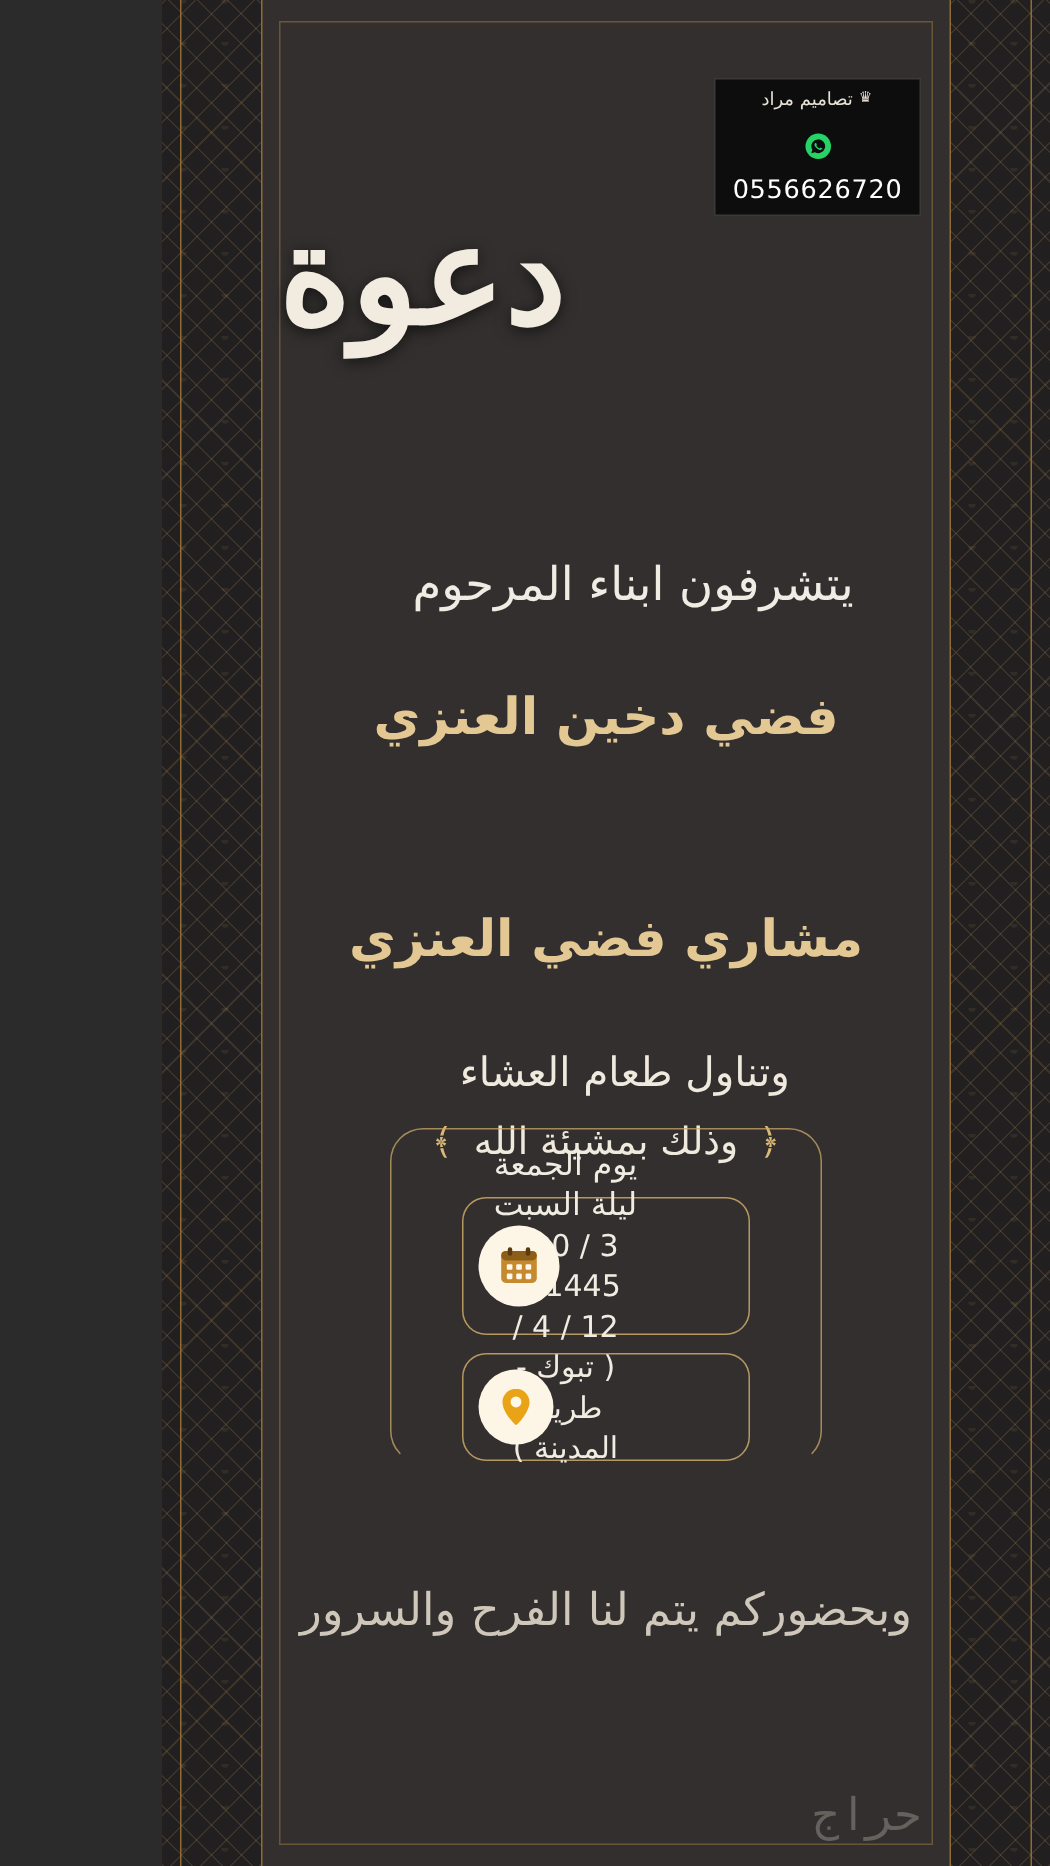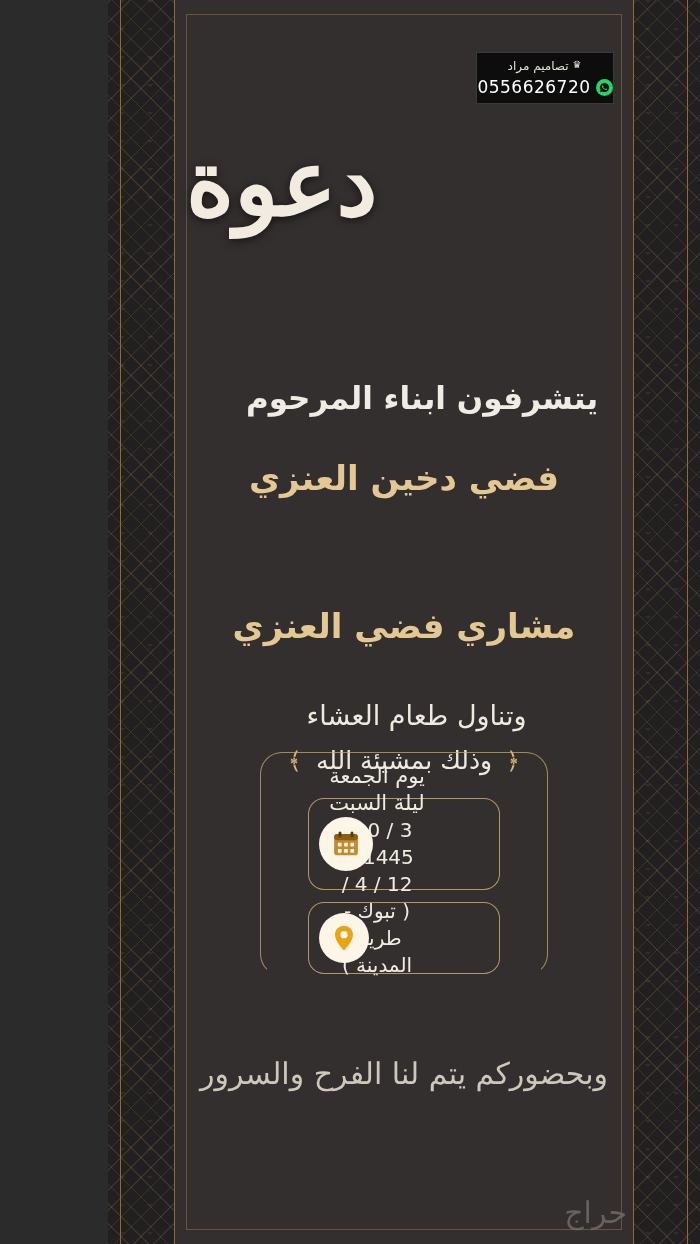--- a/index.html
+++ b/index.html
@@ -89,22 +89,23 @@
   .crown {
     display: inline-block;
     color: #e8e2d6;
     font-size: 10px;
     transform: translateY(-2px);
   }
   .badge-phone {
     display: flex;
     align-items: center;
     justify-content: center;
-    gap: 5px;
-    margin-top: 2px;
+    gap: 11px;
+    margin-top: 13px;
+    flex-direction: column;
   }
   .wa {
     width: 17px; height: 17px;
     border-radius: 50%;
     background: #25d366;
     display: inline-flex;
     align-items: center;
     justify-content: center;
     flex: 0 0 auto;
   }
@@ -146,21 +147,21 @@
     letter-spacing: -1px;
   }
 
   
   .line {
     position: absolute;
     left: 0; right: 0;
     text-align: center;
     color: #f0ece4;
   }
-  .l-sons   { top: 376px; font-size: 31px; line-height: 44px; font-weight: 700; padding-left: 36px; }
+  .l-sons   { top: 368px; font-size: 31px; line-height: 44px; font-weight: 400; padding-left: 36px; }
   .l-father { top: 455px; font-size: 34px; line-height: 46px; font-weight: 700; color: #e3c893; }
   .l-invite { top: 534px; font-size: 28px; line-height: 42px; font-weight: 700; }
   .l-groom  { top: 602px; font-size: 34px; line-height: 48px; font-weight: 700; color: #e3c893; }
   .l-dinner { top: 696px; font-size: 27px; line-height: 40px; color: #efe9de; padding-left: 25px; }
   .l-will   { top: 742px; font-size: 25px; line-height: 38px; color: #efe9de; }
   .l-will .orn { color: #d9b977; font-size: 24px; padding: 0 6px; }
 
   
   .bracket {
     position: absolute;
@@ -219,25 +220,25 @@
     color: #d7d0c2;
     font-family: "DejaVu Serif", serif;
     font-size: 30px;
     line-height: 56px;
     letter-spacing: -1px;
     opacity: 0.95;
   }
 
   .watermark {
     position: absolute;
-    right: 73px;
+    right: 86px;
     bottom: 14px;
     color: #6e6b66;
     font-size: 30px;
-    font-family: Liberation Serif, serif;
+    font-family: Liberation Mono, monospace;
     letter-spacing: 4px;
     opacity: 0.85;
   }
 </style>
 </head>
 <body>
 
 <div class="card">
 
   <div class="band left"></div>

